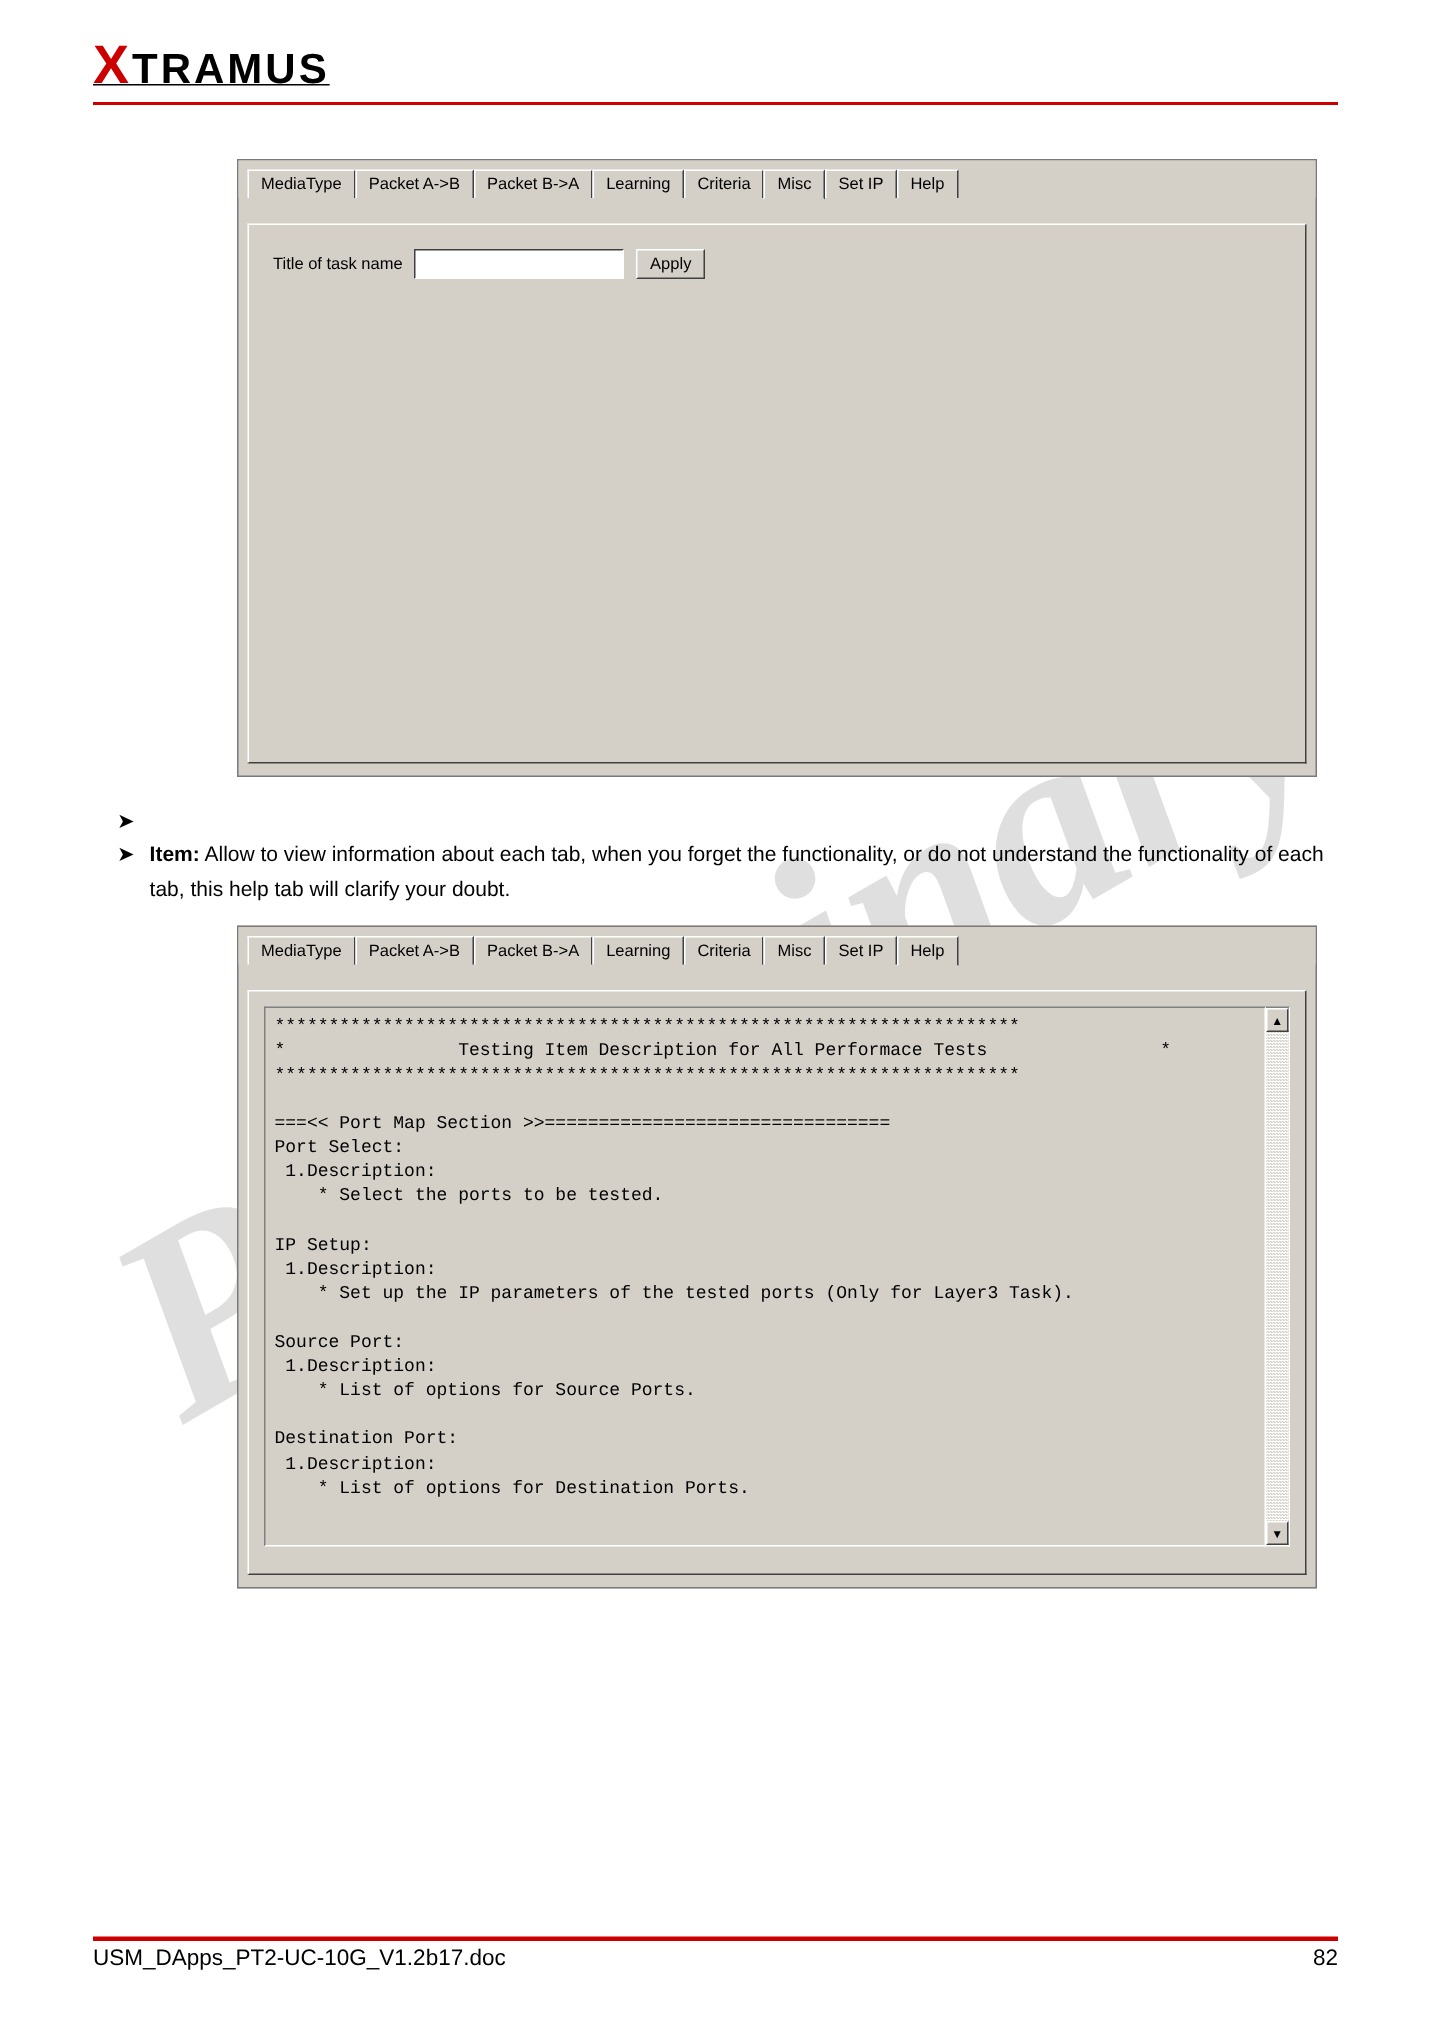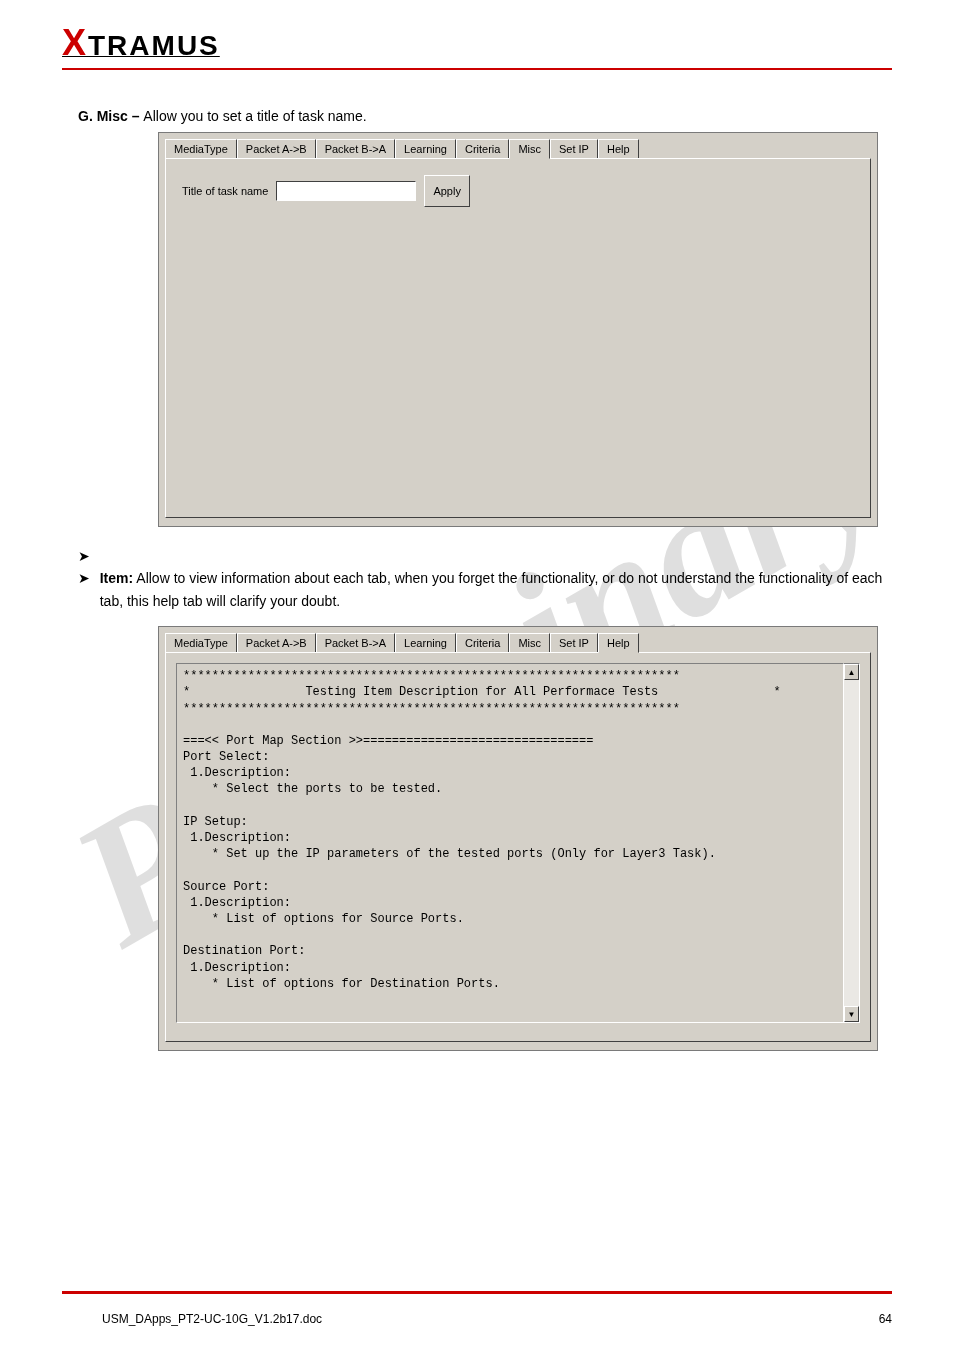--- a/index.html
+++ b/index.html
@@ -92,21 +92,21 @@
     z-index: 3;
   }
   .tab:not(.active) {
     border-bottom: none;
   }
   .tab-body {
     border-top: 1px solid #fff;
     border-left: 1px solid #fff;
     border-right: 1px solid #404040;
     border-bottom: 1px solid #404040;
-    margin: 0 6px 8px 6px;
+    margin: 17px 6px 8px 6px;
     background: #d4d0c8;
     min-height: 360px;
     padding: 16px;
     font-family: Tahoma, sans-serif;
     font-size: 11px;
   }
   .form-row {
     display: flex;
     align-items: center;
     gap: 8px;
@@ -116,21 +116,21 @@
     height: 20px;
     background: #fff;
     border-top: 1px solid #404040;
     border-left: 1px solid #404040;
     border-right: 1px solid #fff;
     border-bottom: 1px solid #fff;
     font-size: 11px;
     padding: 0 3px;
   }
   .btn {
-    height: 32px;
+    height: 20px;
     padding: 0 8px;
     background: #d4d0c8;
     border-top: 1px solid #fff;
     border-left: 1px solid #fff;
     border-right: 1px solid #404040;
     border-bottom: 1px solid #404040;
     font-family: Tahoma, sans-serif;
     font-size: 11px;
     cursor: pointer;
   }
@@ -199,44 +199,40 @@
   .footer-rule {
     position: absolute;
     bottom: 56px;
     left: 62px;
     right: 62px;
     height: 3px;
     background: #cc0000;
   }
   .footer-text {
     position: absolute;
-    bottom: 24px;
+    bottom: 36px;
     left: 62px;
     right: 62px;
     display: flex;
     justify-content: space-between;
-    font-size: 12px;
-    margin-left: 40px;
+    font-size: 15px;
   }
 </style>
 </head>
 <body>
 
 <div class="watermark">Preliminary</div>
 
 <div class="header">
   <span class="logo"><span class="x">X</span>TRAMUS</span>
 </div>
 <div class="red-rule"></div>
 
 <div class="content-wrap">
 
-  <div class="section-title">
-    <strong>G. Misc – </strong><span>Allow you to set a title of task name.</span>
-  </div>
 
   <div class="panel">
     <div class="tabs">
       <div class="tab">MediaType</div>
       <div class="tab">Packet A-&gt;B</div>
       <div class="tab">Packet B-&gt;A</div>
       <div class="tab">Learning</div>
       <div class="tab">Criteria</div>
       <div class="tab active">Misc</div>
       <div class="tab">Set IP</div>
@@ -301,14 +297,14 @@
         </div>
       </div>
     </div>
   </div>
 
 </div>
 
 <div class="footer-rule"></div>
 <div class="footer-text">
   <span>USM_DApps_PT2-UC-10G_V1.2b17.doc</span>
-  <span>64</span>
+  <span>82</span>
 </div>
 
 </body></html>

